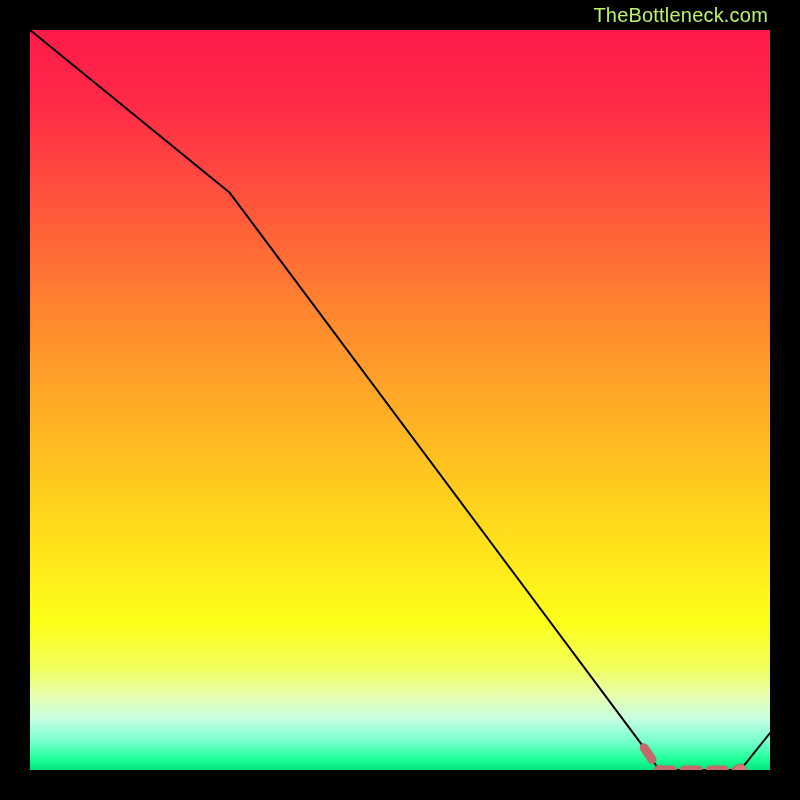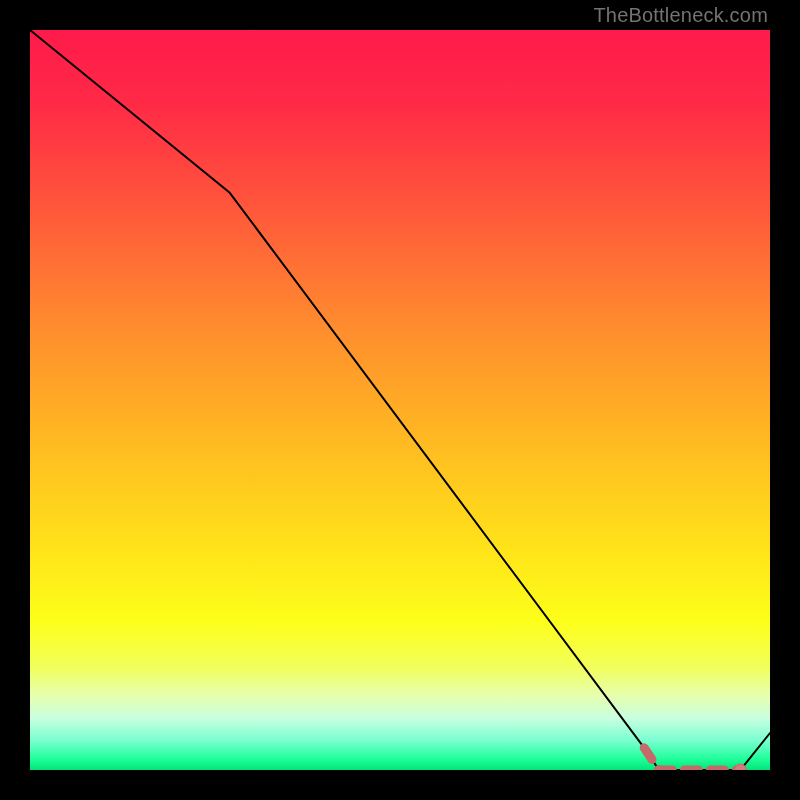--- a/index.html
+++ b/index.html
@@ -28,21 +28,21 @@
     inset: 0;
   }
   .plot-svg {
     position: absolute;
     inset: 0;
   }
   .watermark {
     position: absolute;
     top: 4px;
     right: 32px;
-    color: #737373;
+    color: #bef264;
     font-size: 20px;
     font-weight: 500;
     letter-spacing: 0.2px;
   }
 </style>
 </head>
 <body>
 
 <div class="stage">
 

